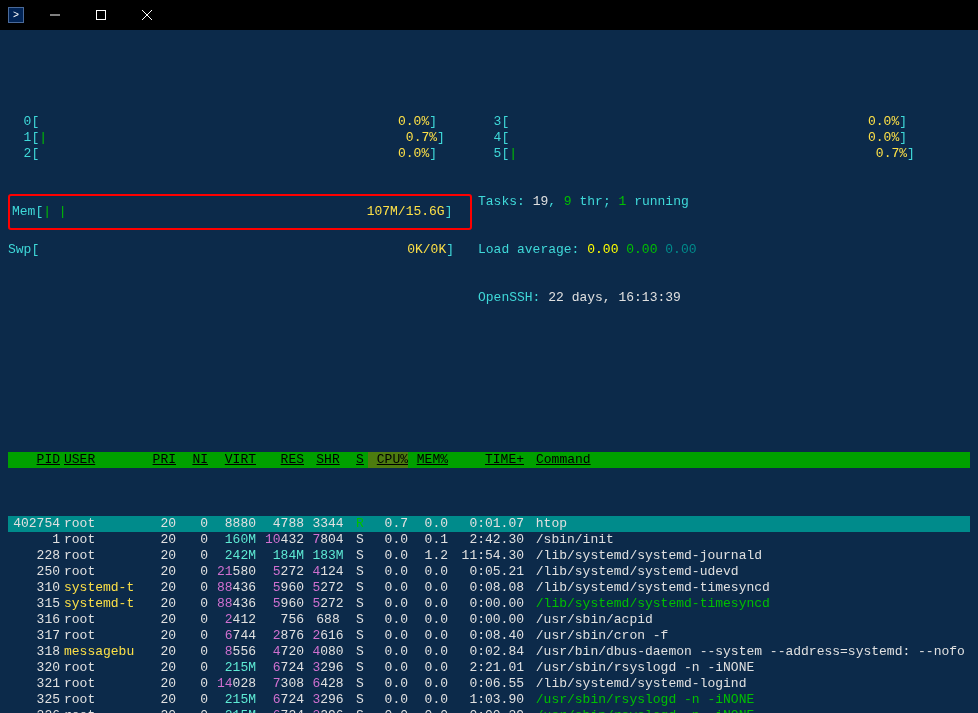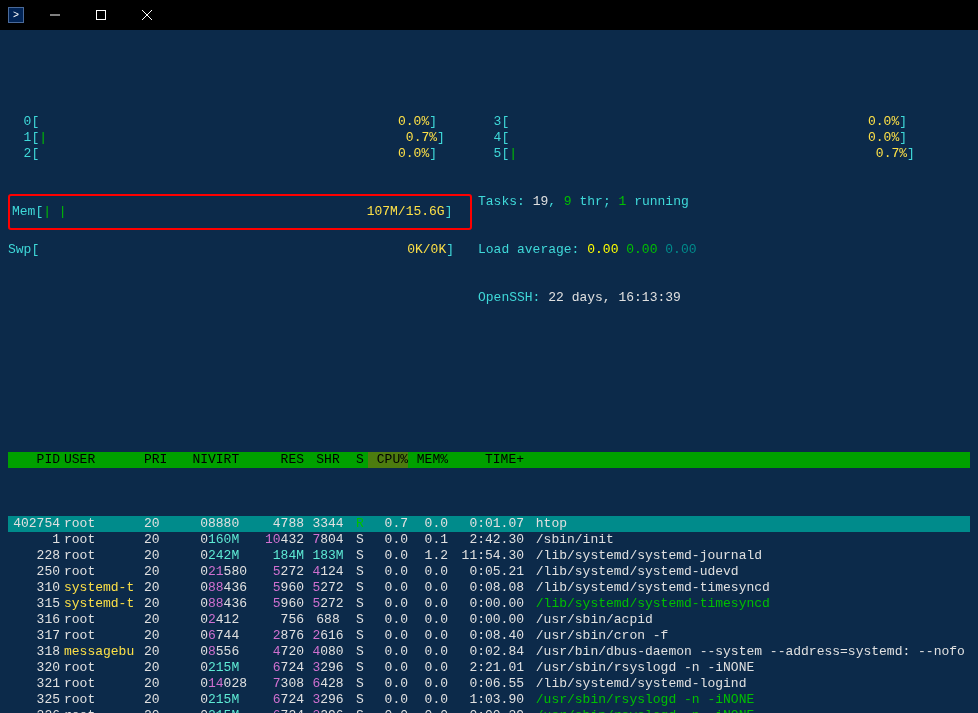--- a/index.html
+++ b/index.html
@@ -63,32 +63,33 @@
     border-radius: 3px;
     padding: 8px 2px;
     display: inline-block;
     width: 464px;
   }
   .hdr-row {
     background: #00a000;
     color: #000;
     height: 16px;
     display: flex;
+    text-decoration: underline;
   }
   .proc-row {
     height: 16px;
     display: flex;
   }
   .proc-row.sel { background: #008b8b; }
   .col { overflow: hidden; }
   .c-pid { width: 56px; text-align: right; padding-right: 4px;}
   .c-user { width: 80px; }
-  .c-pri { width: 32px; }
+  .c-pri { width: 32px; text-align: right; }
   .c-ni { width: 32px; text-align: right; }
-  .c-virt { width: 48px; text-align: left; }
+  .c-virt { width: 48px; text-align: right; }
   .c-res { width: 48px; text-align: right; }
   .c-shr { width: 48px; text-align: center; }
   .c-s { width: 16px; text-align: center; }
   .c-cpu { width: 40px; text-align: right; }
   .c-mem { width: 40px; text-align: right; }
   .c-time { width: 72px; text-align: right; padding-right: 4px; margin-left: 8px;}
   .c-cmd { flex: 1; white-space: pre; overflow: hidden;}
   .c-cpu-hdr { background: #4d7c0f; }
   .v-green { color: #5eead4; }
   .v-mag { color: #d070d0; }
@@ -141,17 +142,18 @@
     <div class="col c-user">USER</div>
     <div class="col c-pri">PRI</div>
     <div class="col c-ni">NI</div>
     <div class="col c-virt">VIRT</div>
     <div class="col c-res">RES</div>
     <div class="col c-shr">SHR</div>
     <div class="col c-s">S</div>
     <div class="col c-cpu c-cpu-hdr">CPU%</div>
     <div class="col c-mem">MEM%</div>
     <div class="col c-time">TIME+</div>
+    <div class="col c-cmd" style="padding-left:8px">Command</div>
   </div>
 
   <div id="proc-list"><div class="proc-row sel"><div class="col c-pid white">402754</div><div class="col c-user white">root</div><div class="col c-pri white">20</div><div class="col c-ni white">0</div><div class="col c-virt white">8880</div><div class="col c-res white">4788</div><div class="col c-shr white">3344</div><div class="col c-s green">R</div><div class="col c-cpu white">0.7</div><div class="col c-mem white">0.0</div><div class="col c-time white">0:01.07</div><div class="col c-cmd white"> htop</div></div><div class="proc-row"><div class="col c-pid white">1</div><div class="col c-user white">root</div><div class="col c-pri white">20</div><div class="col c-ni white">0</div><div class="col c-virt white"><span class="v-green">160M</span></div><div class="col c-res white"><span class="v-mag">10</span>432</div><div class="col c-shr white"><span class="v-mag">7</span>804</div><div class="col c-s white">S</div><div class="col c-cpu white">0.0</div><div class="col c-mem white">0.1</div><div class="col c-time white">2:42.30</div><div class="col c-cmd white"> /sbin/init</div></div><div class="proc-row"><div class="col c-pid white">228</div><div class="col c-user white">root</div><div class="col c-pri white">20</div><div class="col c-ni white">0</div><div class="col c-virt white"><span class="v-green">242M</span></div><div class="col c-res white"><span class="v-green">184M</span></div><div class="col c-shr white"><span class="v-green">183M</span></div><div class="col c-s white">S</div><div class="col c-cpu white">0.0</div><div class="col c-mem white">1.2</div><div class="col c-time white">11:54.30</div><div class="col c-cmd white"> /lib/systemd/systemd-journald</div></div><div class="proc-row"><div class="col c-pid white">250</div><div class="col c-user white">root</div><div class="col c-pri white">20</div><div class="col c-ni white">0</div><div class="col c-virt white"><span class="v-mag">21</span>580</div><div class="col c-res white"><span class="v-mag">5</span>272</div><div class="col c-shr white"><span class="v-mag">4</span>124</div><div class="col c-s white">S</div><div class="col c-cpu white">0.0</div><div class="col c-mem white">0.0</div><div class="col c-time white">0:05.21</div><div class="col c-cmd white"> /lib/systemd/systemd-udevd</div></div><div class="proc-row"><div class="col c-pid white">310</div><div class="col c-user gray">systemd-t</div><div class="col c-pri white">20</div><div class="col c-ni white">0</div><div class="col c-virt white"><span class="v-mag">88</span>436</div><div class="col c-res white"><span class="v-mag">5</span>960</div><div class="col c-shr white"><span class="v-mag">5</span>272</div><div class="col c-s white">S</div><div class="col c-cpu white">0.0</div><div class="col c-mem white">0.0</div><div class="col c-time white">0:08.08</div><div class="col c-cmd white"> /lib/systemd/systemd-timesyncd</div></div><div class="proc-row"><div class="col c-pid white">315</div><div class="col c-user gray">systemd-t</div><div class="col c-pri white">20</div><div class="col c-ni white">0</div><div class="col c-virt white"><span class="v-mag">88</span>436</div><div class="col c-res white"><span class="v-mag">5</span>960</div><div class="col c-shr white"><span class="v-mag">5</span>272</div><div class="col c-s white">S</div><div class="col c-cpu white">0.0</div><div class="col c-mem white">0.0</div><div class="col c-time white">0:00.00</div><div class="col c-cmd green"> /lib/systemd/systemd-timesyncd</div></div><div class="proc-row"><div class="col c-pid white">316</div><div class="col c-user white">root</div><div class="col c-pri white">20</div><div class="col c-ni white">0</div><div class="col c-virt white"><span class="v-mag">2</span>412</div><div class="col c-res white">756</div><div class="col c-shr white">688</div><div class="col c-s white">S</div><div class="col c-cpu white">0.0</div><div class="col c-mem white">0.0</div><div class="col c-time white">0:00.00</div><div class="col c-cmd white"> /usr/sbin/acpid</div></div><div class="proc-row"><div class="col c-pid white">317</div><div class="col c-user white">root</div><div class="col c-pri white">20</div><div class="col c-ni white">0</div><div class="col c-virt white"><span class="v-mag">6</span>744</div><div class="col c-res white"><span class="v-mag">2</span>876</div><div class="col c-shr white"><span class="v-mag">2</span>616</div><div class="col c-s white">S</div><div class="col c-cpu white">0.0</div><div class="col c-mem white">0.0</div><div class="col c-time white">0:08.40</div><div class="col c-cmd white"> /usr/sbin/cron -f</div></div><div class="proc-row"><div class="col c-pid white">318</div><div class="col c-user gray">messagebu</div><div class="col c-pri white">20</div><div class="col c-ni white">0</div><div class="col c-virt white"><span class="v-mag">8</span>556</div><div class="col c-res white"><span class="v-mag">4</span>720</div><div class="col c-shr white"><span class="v-mag">4</span>080</div><div class="col c-s white">S</div><div class="col c-cpu white">0.0</div><div class="col c-mem white">0.0</div><div class="col c-time white">0:02.84</div><div class="col c-cmd white"> /usr/bin/dbus-daemon --system --address=systemd: --nofo</div></div><div class="proc-row"><div class="col c-pid white">320</div><div class="col c-user white">root</div><div class="col c-pri white">20</div><div class="col c-ni white">0</div><div class="col c-virt white"><span class="v-green">215M</span></div><div class="col c-res white"><span class="v-mag">6</span>724</div><div class="col c-shr white"><span class="v-mag">3</span>296</div><div class="col c-s white">S</div><div class="col c-cpu white">0.0</div><div class="col c-mem white">0.0</div><div class="col c-time white">2:21.01</div><div class="col c-cmd white"> /usr/sbin/rsyslogd -n -iNONE</div></div><div class="proc-row"><div class="col c-pid white">321</div><div class="col c-user white">root</div><div class="col c-pri white">20</div><div class="col c-ni white">0</div><div class="col c-virt white"><span class="v-mag">14</span>028</div><div class="col c-res white"><span class="v-mag">7</span>308</div><div class="col c-shr white"><span class="v-mag">6</span>428</div><div class="col c-s white">S</div><div class="col c-cpu white">0.0</div><div class="col c-mem white">0.0</div><div class="col c-time white">0:06.55</div><div class="col c-cmd white"> /lib/systemd/systemd-logind</div></div><div class="proc-row"><div class="col c-pid white">325</div><div class="col c-user white">root</div><div class="col c-pri white">20</div><div class="col c-ni white">0</div><div class="col c-virt white"><span class="v-green">215M</span></div><div class="col c-res white"><span class="v-mag">6</span>724</div><div class="col c-shr white"><span class="v-mag">3</span>296</div><div class="col c-s white">S</div><div class="col c-cpu white">0.0</div><div class="col c-mem white">0.0</div><div class="col c-time white">1:03.90</div><div class="col c-cmd green"> /usr/sbin/rsyslogd -n -iNONE</div></div><div class="proc-row"><div class="col c-pid white">326</div><div class="col c-user white">root</div><div class="col c-pri white">20</div><div class="col c-ni white">0</div><div class="col c-virt white"><span class="v-green">215M</span></div><div class="col c-res white"><span class="v-mag">6</span>724</div><div class="col c-shr white"><span class="v-mag">3</span>296</div><div class="col c-s white">S</div><div class="col c-cpu white">0.0</div><div class="col c-mem white">0.0</div><div class="col c-time white">0:00.39</div><div class="col c-cmd green"> /usr/sbin/rsyslogd -n -iNONE</div></div></div>
 
 </div>
 
 </body></html>

